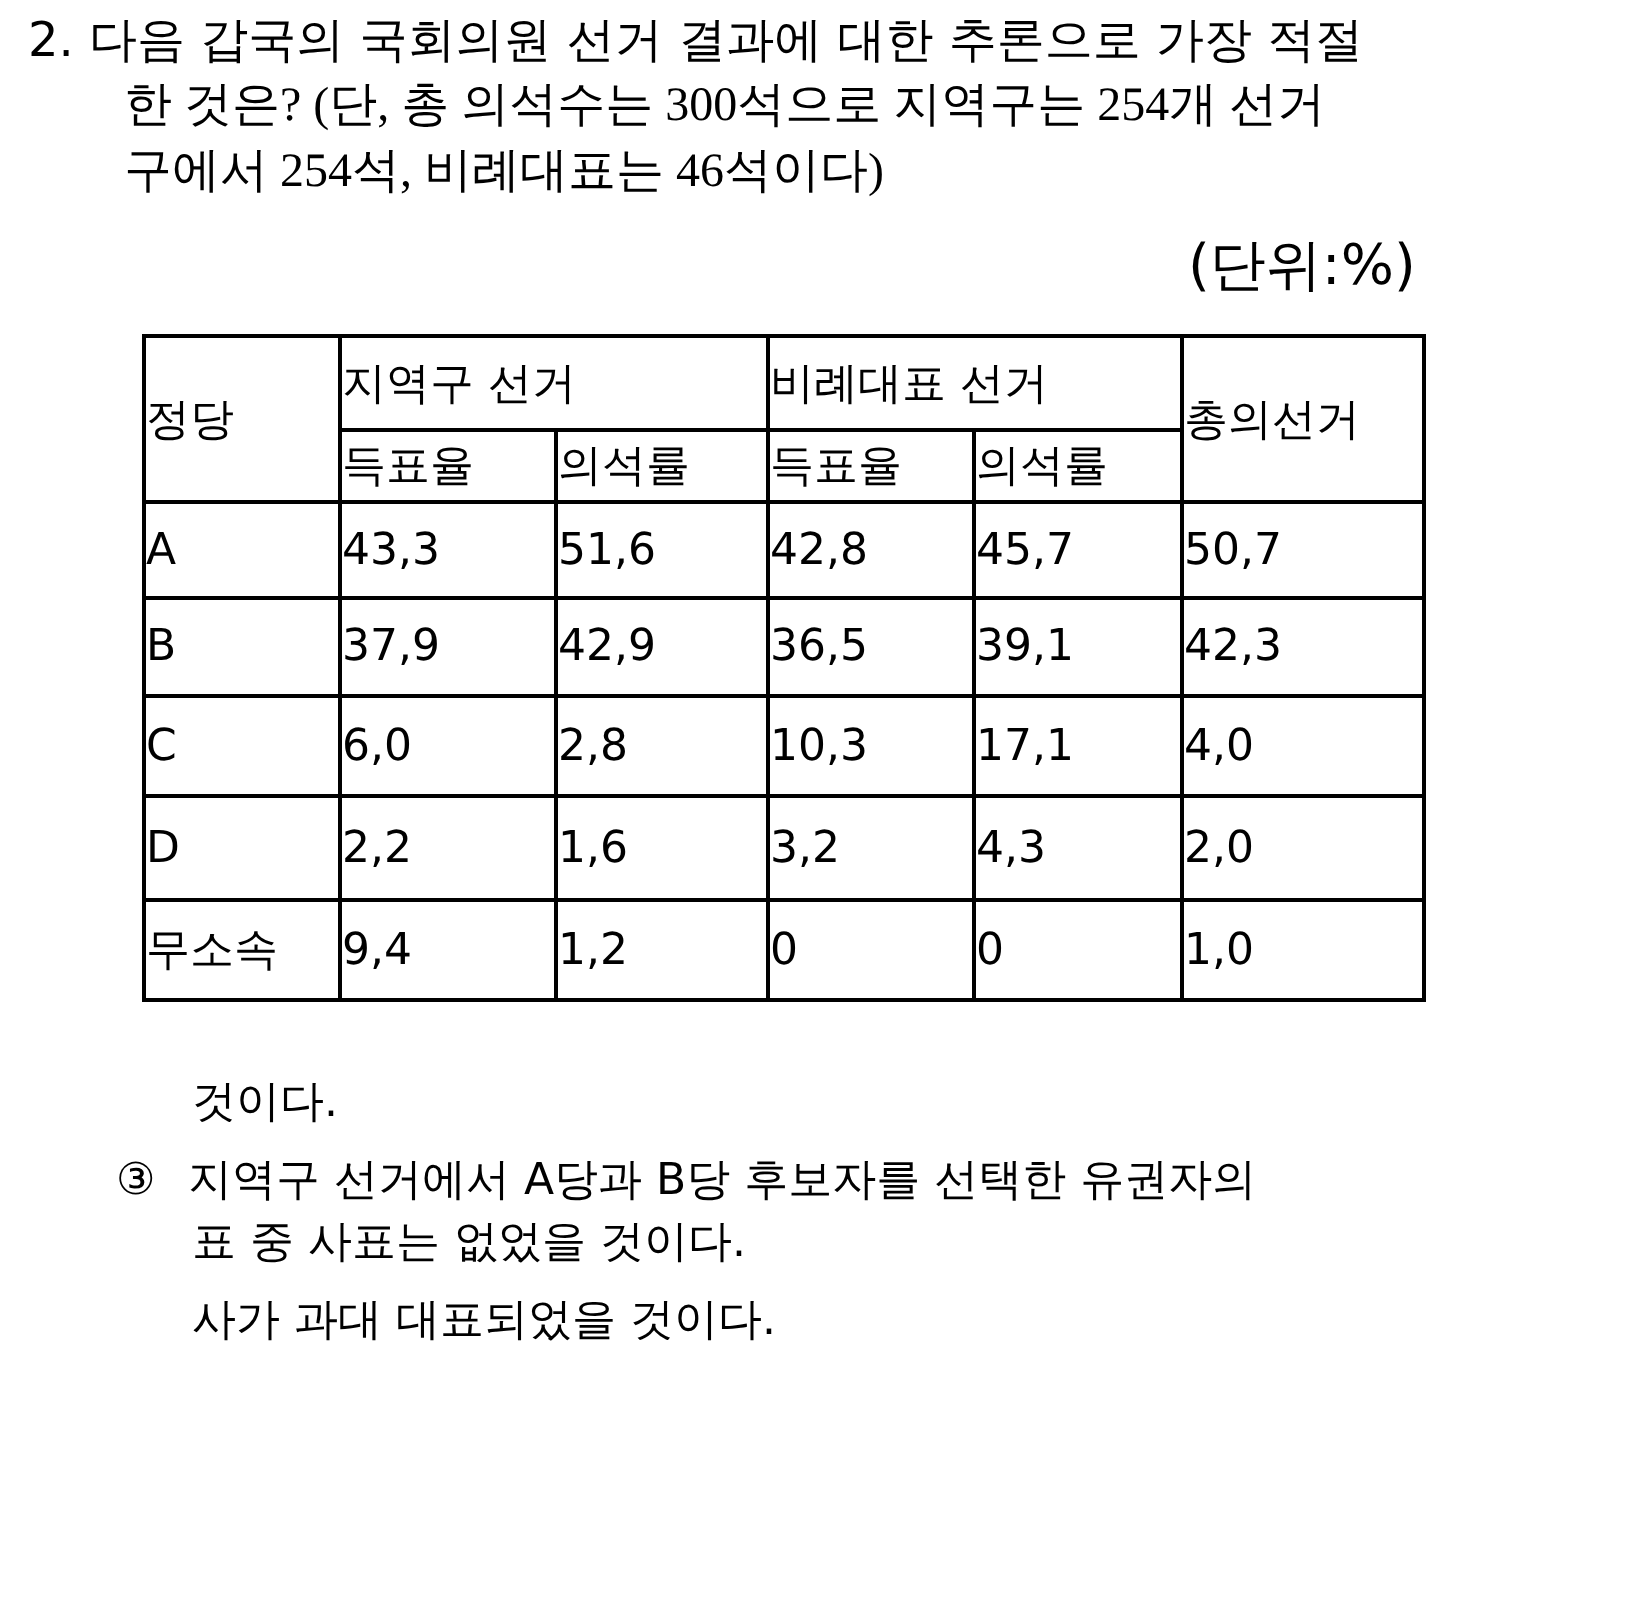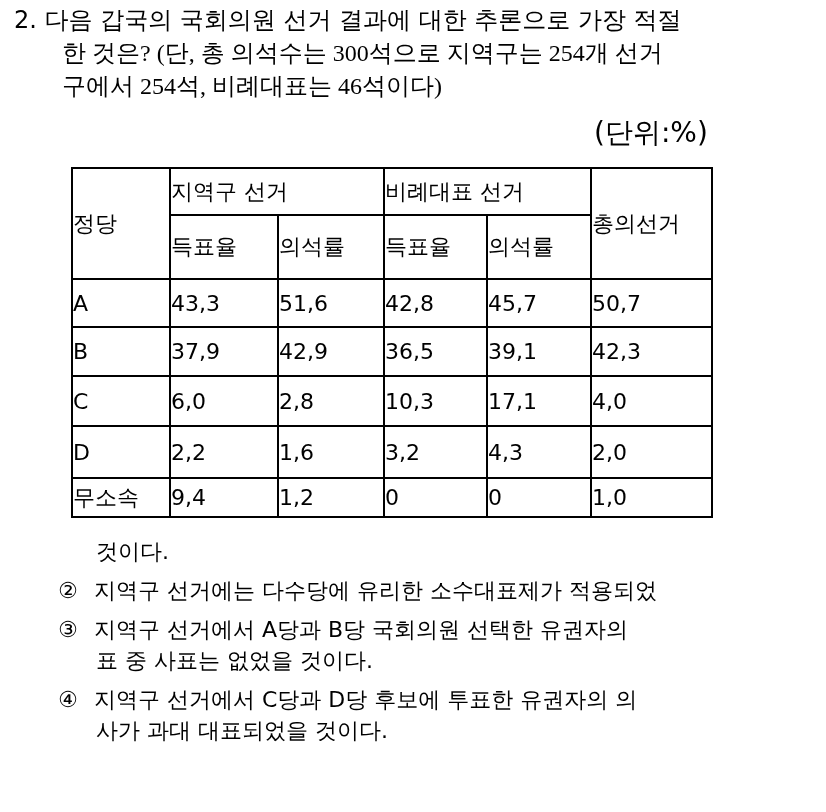--- a/index.html
+++ b/index.html
@@ -35,21 +35,21 @@
       <col style="width:104px">
       <col style="width:121px">
   </colgroup>
   <tbody>
       <tr style="height:47px">
     <td rowspan="2">정당</td>
     <td colspan="2">지역구 선거</td>
     <td colspan="2">비례대표 선거</td>
     <td rowspan="2">총의선거</td>
   </tr>
-  <tr style="height:64px">
+  <tr style="height:36px">
     <td>득표율</td>
     <td>의석률</td>
     <td>득표율</td>
     <td>의석률</td>
   </tr>
   <tr style="height:48px">
     <td>A</td>
         <td>43,3</td>
         <td>51,6</td>
         <td>42,8</td>
@@ -73,39 +73,37 @@
         <td>4,0</td>
   </tr>
   <tr style="height:52px">
     <td>D</td>
         <td>2,2</td>
         <td>1,6</td>
         <td>3,2</td>
         <td>4,3</td>
         <td>2,0</td>
   </tr>
-  <tr style="height:39px">
+  <tr style="height:50px">
     <td>무소속</td>
         <td>9,4</td>
         <td>1,2</td>
         <td>0</td>
         <td>0</td>
         <td>1,0</td>
   </tr>
 </tbody>
   </table>
 
 <div class="opts">
   <div class="opt">
     <div class="cont">것이다.</div>
   </div>
   <div class="opt">
-    <div><span class="mk">②</span><span>지역구 선거에는 다수당에 유리한 소수대표제가 적용되었</span></div>
   </div>
   <div class="opt">
-    <div><span class="mk">③</span><span>지역구 선거에서 A당과 B당 국회의원 선택한 유권자의</span></div>
+    <div><span class="mk">③</span><span>지역구 선거에서 A당과 B당 후보자를 선택한 유권자의</span></div>
     <div class="cont">표 중 사표는 없었을 것이다.</div>
   </div>
   <div class="opt">
-    <div><span class="mk">④</span><span>지역구 선거에서 C당과 D당 후보에 투표한 유권자의 의</span></div>
     <div class="cont">사가 과대 대표되었을 것이다.</div>
   </div>
 </div>
 
 </body></html>

